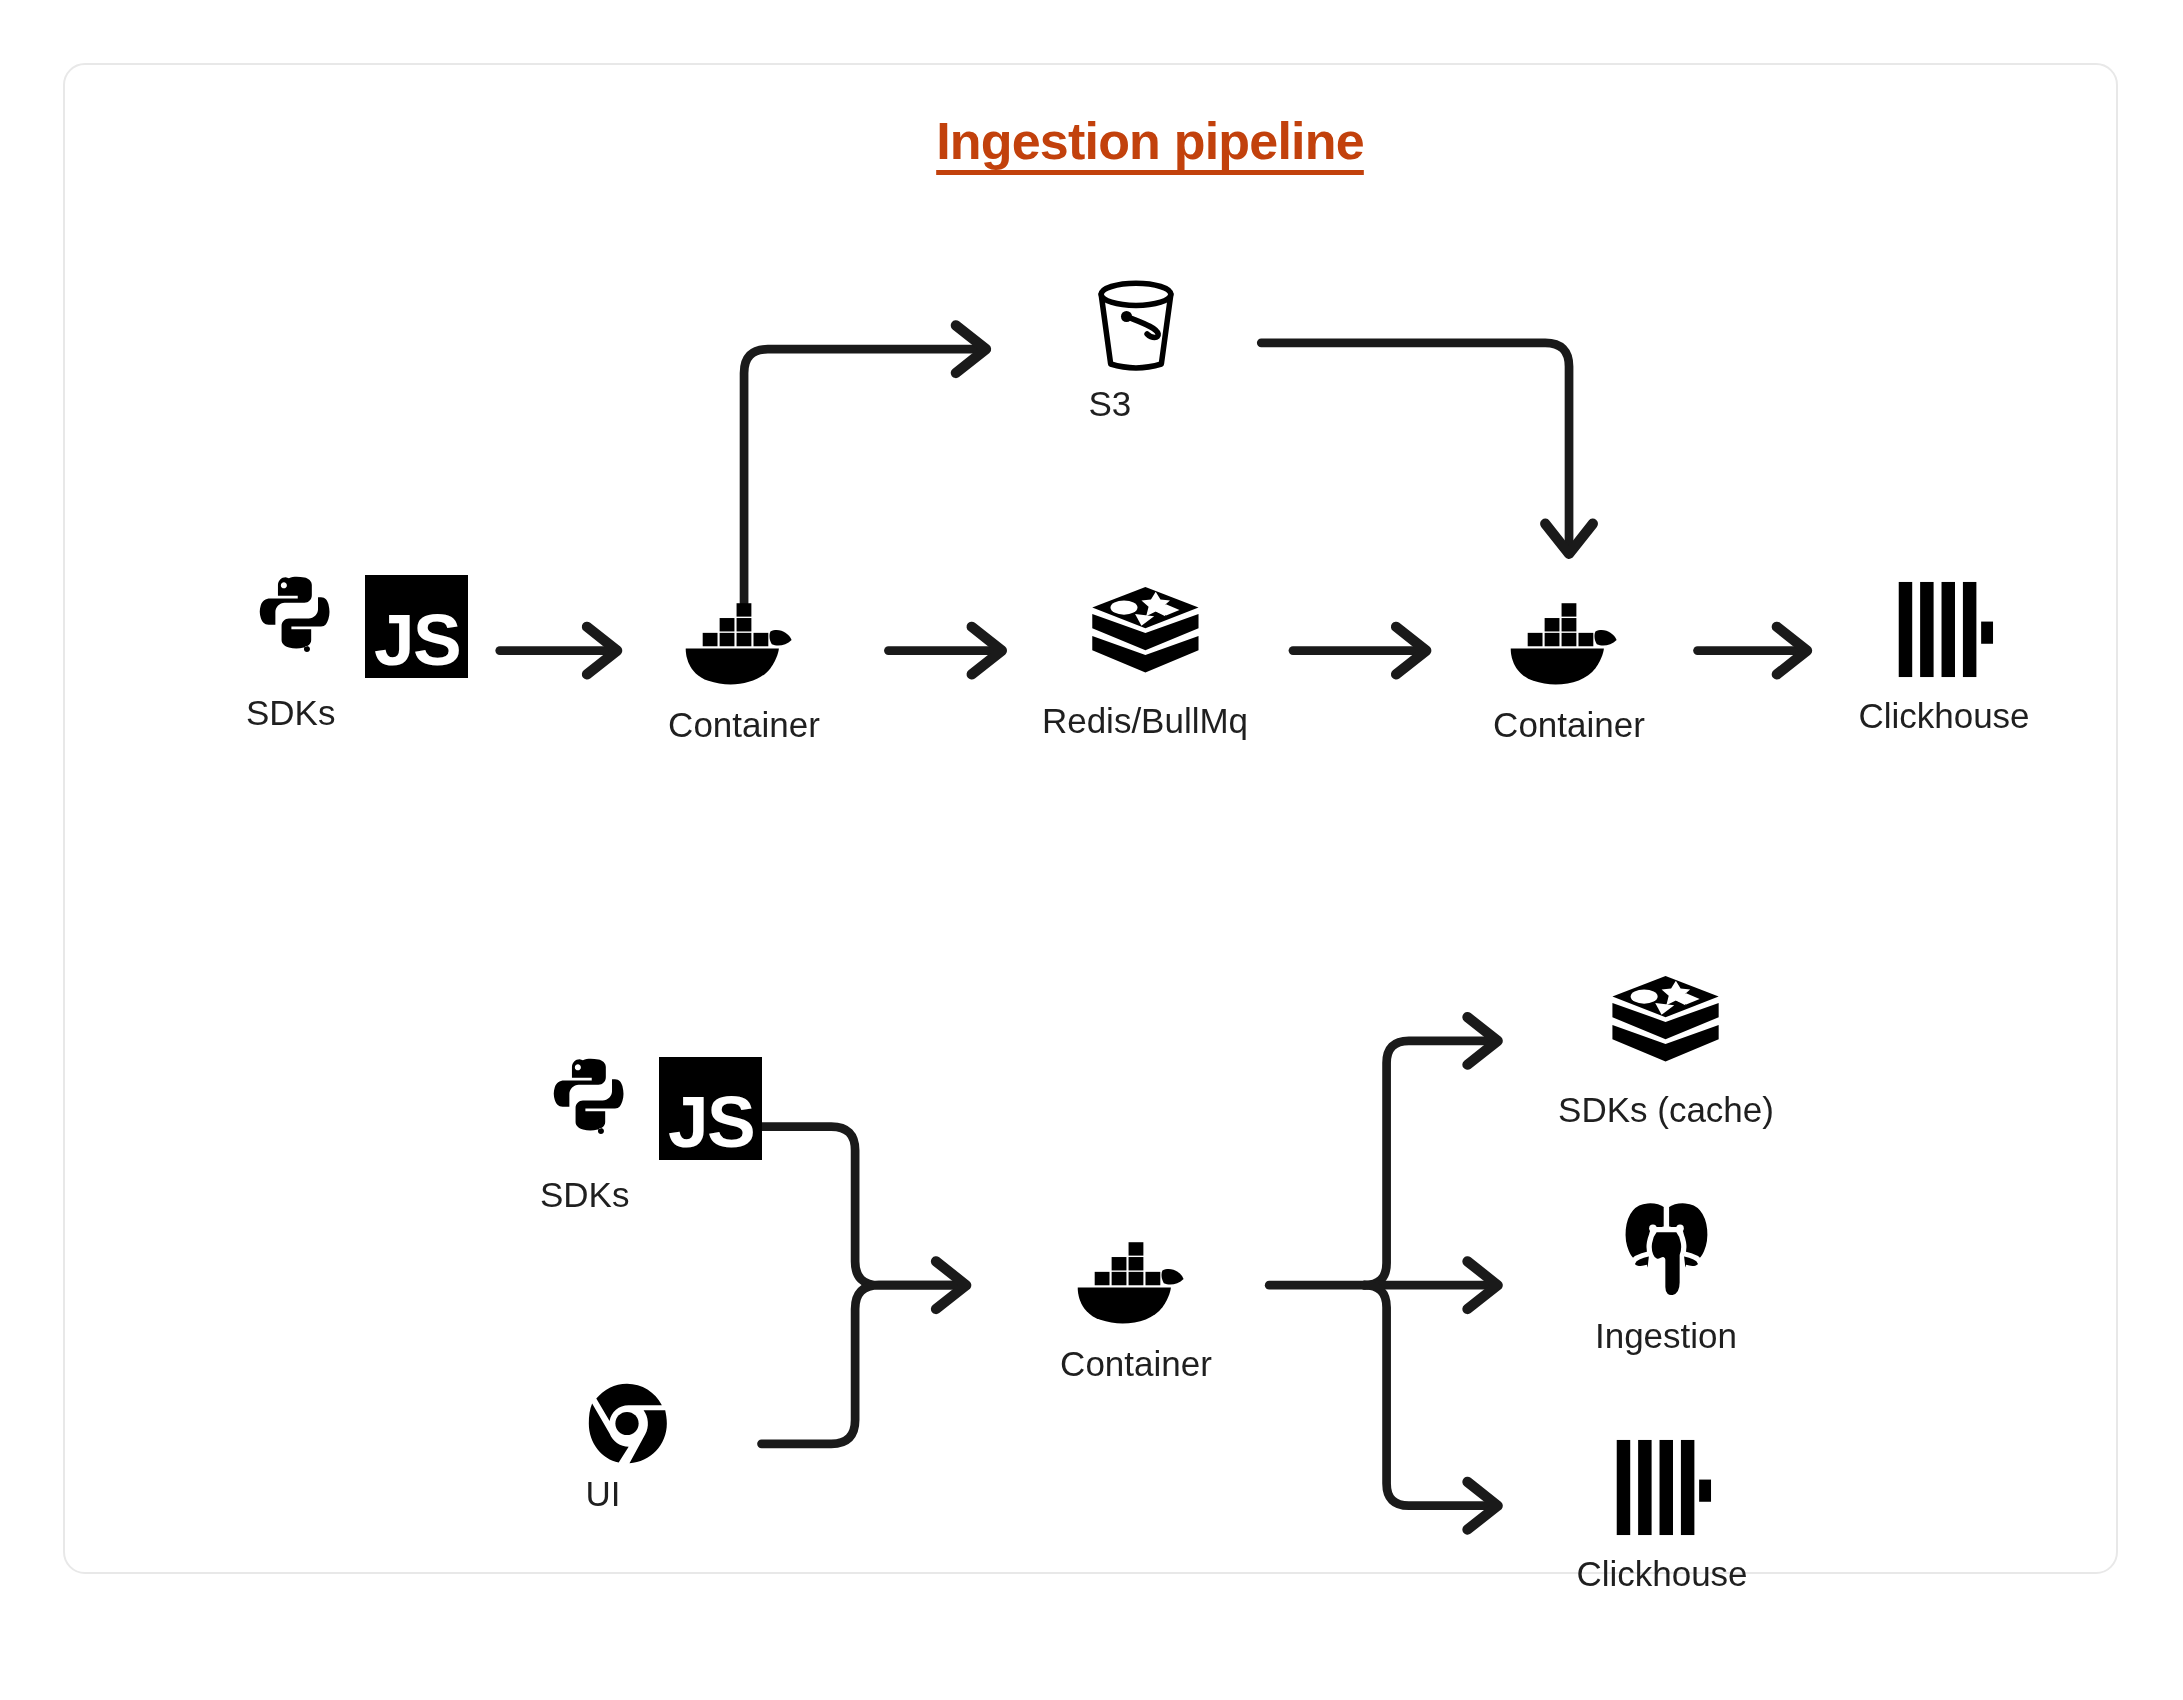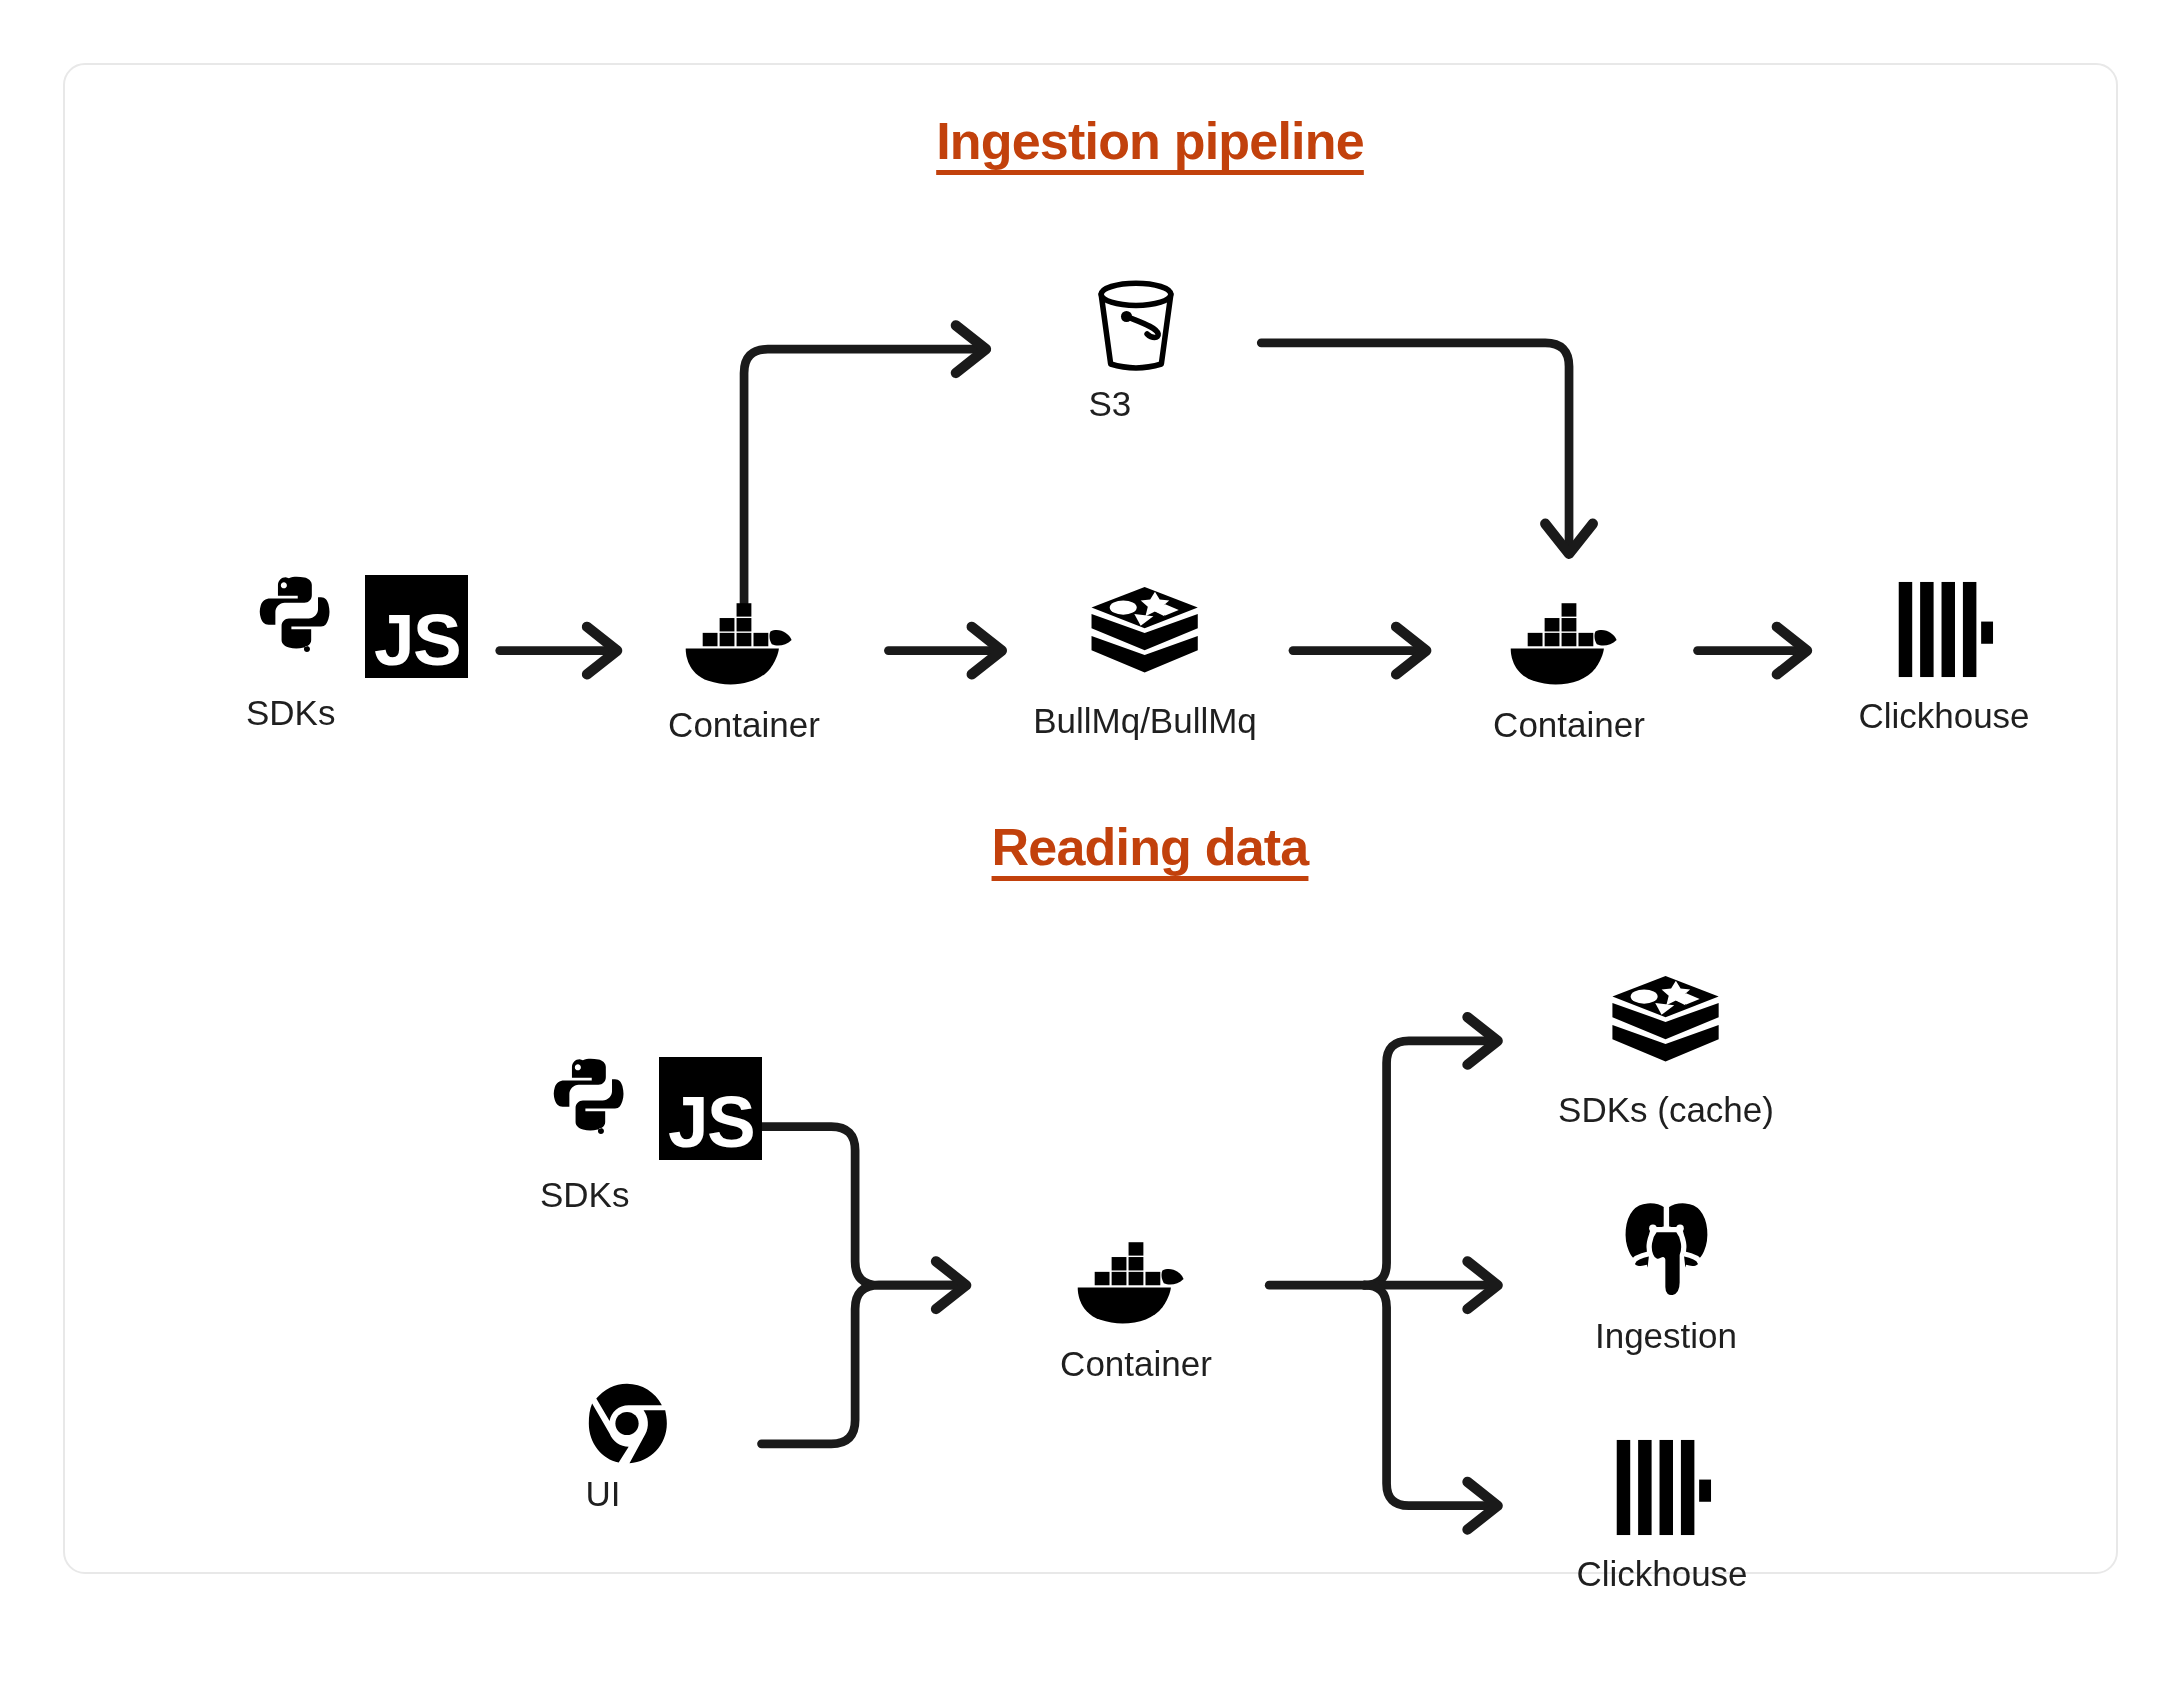--- a/index.html
+++ b/index.html
@@ -161,21 +161,21 @@
           <path d="M75 96 L8 72 L8 90 L75 118 L142 90 L142 72 Z"></path>
           <path d="M75 68 L8 44 L8 62 L75 90 L142 62 L142 44 Z"></path>
           <path d="M75 10 L8 36 L75 62 L142 36 Z"></path>
         </g>
         <ellipse cx="48" cy="36" rx="17" ry="9" fill="#ffffff"></ellipse>
         <path d="M88 16 l6 10 12 1 -9 8 3 12 -12 -6 -12 6 3 -12 -9 -8 12 -1 z" fill="#ffffff"></path>
         <path d="M101 32 l17 7 -17 7 -17 -7 z" fill="#ffffff"></path>
         <path d="M62 44 l24 3 -16 12 z" fill="#ffffff"></path>
       </svg>
     </div>
-    <div class="node-label">BullMq/BullMq</div>
+    <div class="node-label">Redis/BullMq</div>
   </div>
 
   <div class="node" style="left:1569px; top:579px;">
     <div class="node-icons">
       <svg width="127" height="99" viewBox="0 0 180 140">
         <g fill="#000000">
           <rect x="32" y="62" width="21" height="19"></rect>
             <rect x="56" y="62" width="21" height="19"></rect>
           <rect x="80" y="62" width="21" height="19"></rect>
             <rect x="104" y="62" width="21" height="19"></rect>
@@ -212,21 +212,20 @@
           <ellipse cx="60" cy="24" rx="44" ry="14"></ellipse>
           <path d="M16 24 L28 112 Q60 122 92 112 L104 24"></path>
           <path d="M48 52 C68 60 86 66 88 74 C89 80 80 80 74 74"></path>
         </g>
         <circle cx="48" cy="52" r="7" fill="#000000"></circle>
       </svg>
     </div>
     <div class="node-label">S3</div>
   </div>
 
-  <div class="section-title" style="left:1150px; top:817px;">Reading data</div>
 
   <svg class="conn" width="2183" height="1701" viewBox="0 0 2752 2144">
     <g fill="none" stroke="#1a1a1a" stroke-width="11" stroke-linecap="round" stroke-linejoin="round">
 
       <g>
         <path d="M 960 1420 L 1048 1420 Q 1078 1420 1078 1450 L 1078 1590 Q 1078 1620 1108 1620 L 1210 1620"></path>
       </g>
 
       <g>
         <path d="M 960 1820 L 1048 1820 Q 1078 1820 1078 1790 L 1078 1650 Q 1078 1620 1108 1620 L 1210 1620"></path>

